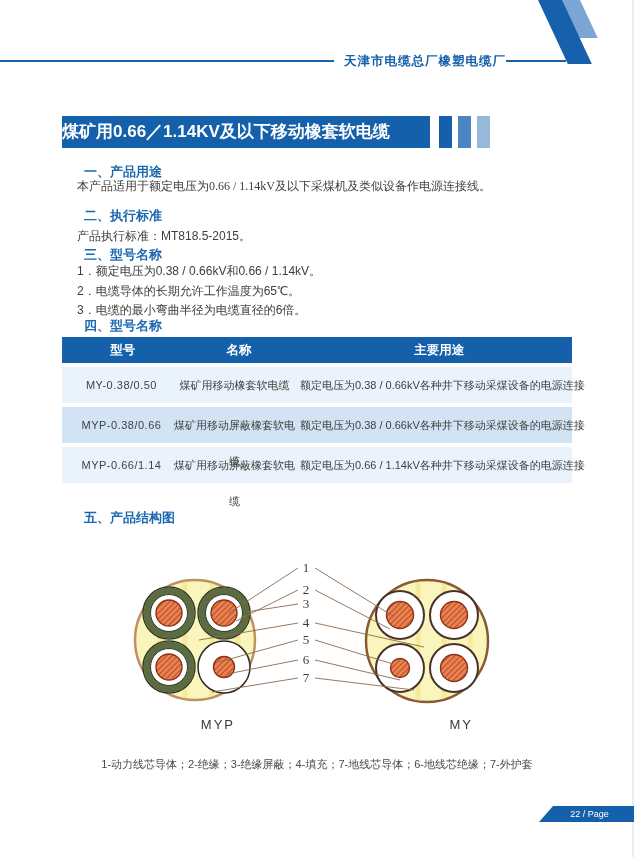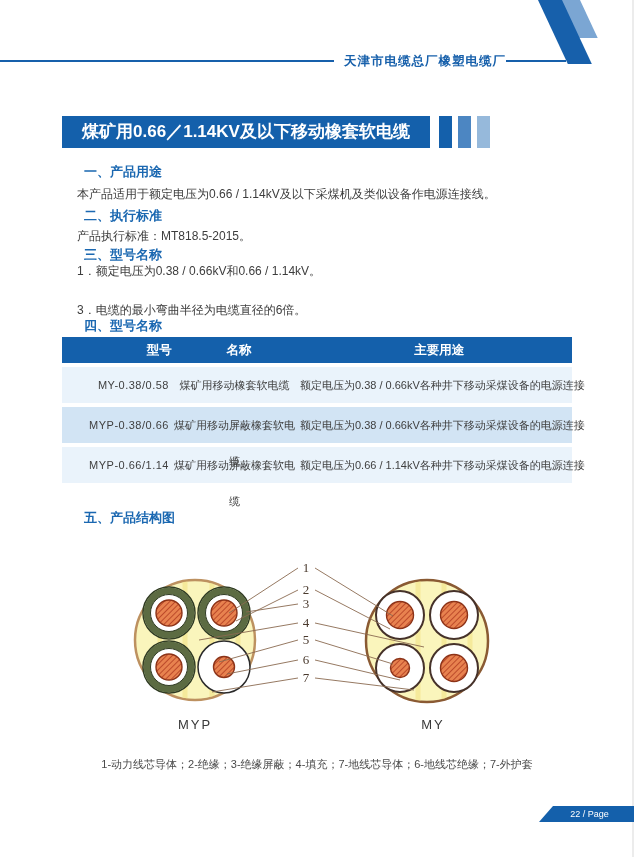--- a/index.html
+++ b/index.html
@@ -19,58 +19,58 @@
     color:#1760ab; font-weight:bold; font-size:12.5px; letter-spacing:1px; white-space:nowrap;
   }
   .diag-stripe { position:absolute; top:0; }
   .stripe-light { left:560px; width:20px; height:38px; background:#7ba6d3; transform:skewX(25deg); transform-origin:top left; }
   .stripe-dark  { left:538px; width:24px; height:64px; background:#1760ab; transform:skewX(25deg); transform-origin:top left; }
 
   
   .title-bar {
     position:absolute; top:116px; left:62px; width:368px; height:32px;
     background:#1460ab; color:#ffffff; font-size:17px; font-weight:bold;
-    line-height:32px; text-align:center; white-space:nowrap;
+    line-height:32px; text-align:left; white-space:nowrap;
   }
   .sq { position:absolute; top:116px; width:13px; height:32px; }
   .sq1 { left:439px; background:#1460ab; }
   .sq2 { left:458px; background:#4c86c2; }
   .sq3 { left:477px; background:#96b9db; }
 
   
   .sec-head {
     position:absolute; left:84px; color:#1b68b1; font-weight:bold; font-size:13px; white-space:nowrap;
   }
   .body-text {
     position:absolute; left:77px; color:#3d3d3d; font-size:12px; white-space:nowrap;
   }
-  .h-s1 { top:163px; } .b-s1 { top:186px; }
+  .h-s1 { top:163px; } .b-s1 { top:178px;font-family:Liberation Serif, serif; }
   .h-s2 { top:207px; } .b-s2 { top:228px; }
   .h-s3 { top:246px; }
   .b-i1 { top:263px; } .b-i2 { top:283px; } .b-i3 { top:302px; }
   .h-s4 { top:317px; }
   .h-s5 { top:509px; }
 
   
   .model-table { position:absolute; top:337px; left:62px; width:510px; }
   .t-row { display:flex; width:510px; }
   .t-head { background:#1460ab; color:#ffffff; font-weight:bold; font-size:12.5px; height:26px; line-height:26px; }
   .t-data { font-size:11px; color:#3f3f3f; height:36px; line-height:36px; margin-top:4px; }
   .t-head { margin-top:0; }
   .row-light { background:#eaf3fb; }
   .row-blue  { background:#d2e4f4; }
-  .c1 { width:100px; text-align:right;padding-left:12px; }
+  .c1 { width:100px; text-align:center;padding-left:12px; }
   .c2 { width:138px; text-align:center; }
   .c3 { width:272px; text-align:center; white-space:nowrap; }
   .t-data .c1 { letter-spacing:0.5px; }
 
   
   .diagram-svg { position:absolute; top:550px; left:0; }
   .cable-label {
-    position:absolute; width:80px; text-align:center; color:#3a3a3a;
+    position:absolute; width:80px; text-align:right; color:#3a3a3a;
     font-size:13px; letter-spacing:2px; top:717px;
   }
   .label-myp { left:155px; }
   .label-my  { left:393px; }
   .callout-num { font-family:"Liberation Serif", serif; font-size:13px; fill:#4a3a2e; }
   .caption {
     position:absolute; top:757px; left:62px; width:510px; text-align:center;
     color:#4a4a4a; font-size:11px; white-space:nowrap;
   }
 
@@ -101,31 +101,32 @@
   <div class="sq sq3"></div>
 
   <div class="sec-head h-s1">一、产品用途</div>
   <div class="body-text b-s1">本产品适用于额定电压为0.66 / 1.14kV及以下采煤机及类似设备作电源连接线。</div>
 
   <div class="sec-head h-s2">二、执行标准</div>
   <div class="body-text b-s2">产品执行标准：MT818.5-2015。</div>
 
   <div class="sec-head h-s3">三、型号名称</div>
   <div class="body-text b-i1">1．额定电压为0.38 / 0.66kV和0.66 / 1.14kV。</div>
+  <div class="body-text b-i2">2．电缆导体的长期允许工作温度为65℃。</div>
   <div class="body-text b-i3">3．电缆的最小弯曲半径为电缆直径的6倍。</div>
 
   <div class="sec-head h-s4">四、型号名称</div>
   <div class="model-table">
     <div class="t-row t-head">
       <div class="c1">型号</div>
       <div class="c2">名称</div>
       <div class="c3">主要用途</div>
     </div>
     <div class="t-row t-data row-light">
-      <div class="c1">MY-0.38/0.58</div>
+      <div class="c1">MY-0.38/0.50</div>
       <div class="c2">煤矿用移动橡套软电缆</div>
       <div class="c3">额定电压为0.38 / 0.66kV各种井下移动采煤设备的电源连接</div>
     </div>
     <div class="t-row t-data row-blue">
       <div class="c1">MYP-0.38/0.66</div>
       <div class="c2">煤矿用移动屏蔽橡套软电缆</div>
       <div class="c3">额定电压为0.38 / 0.66kV各种井下移动采煤设备的电源连接</div>
     </div>
     <div class="t-row t-data row-light">
       <div class="c1">MYP-0.66/1.14</div>

